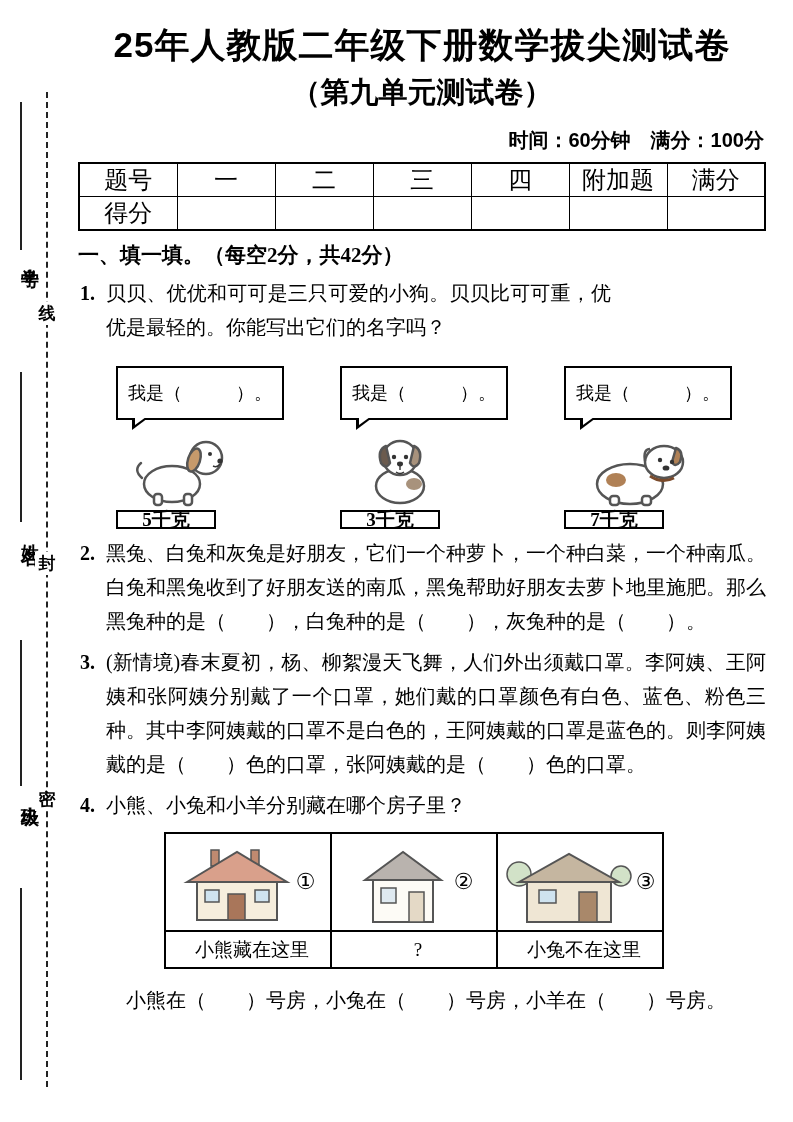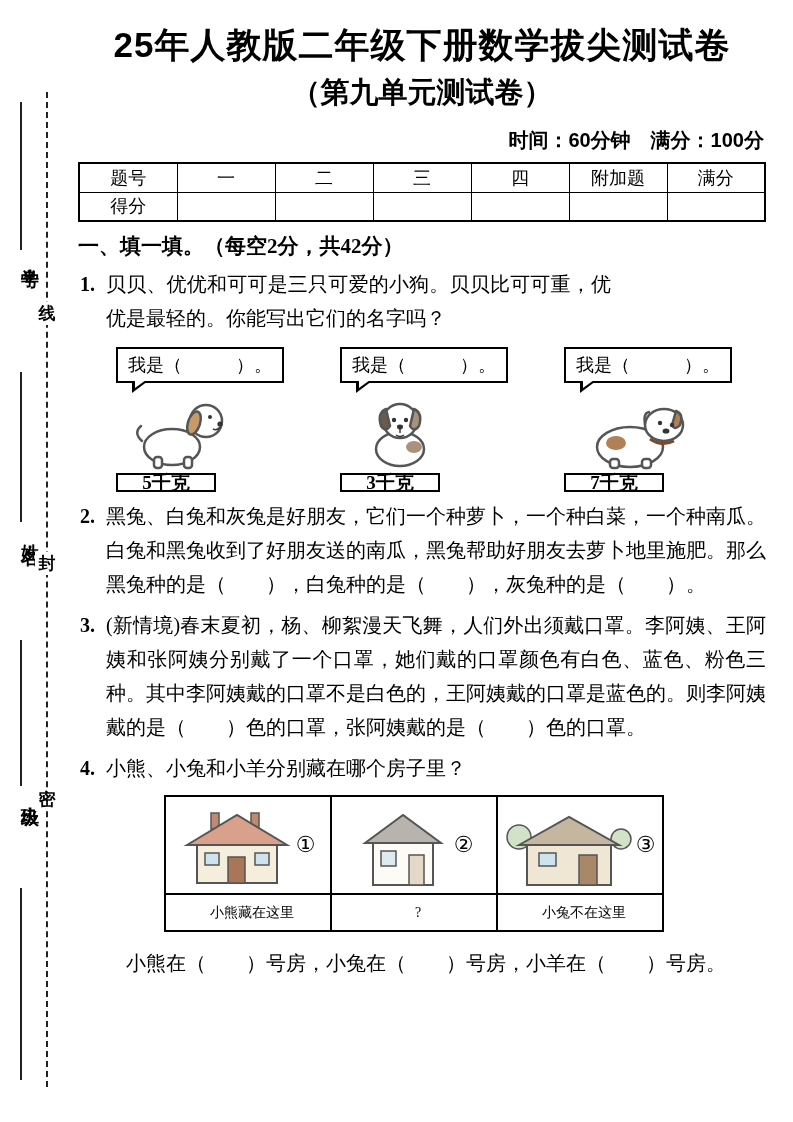--- a/index.html
+++ b/index.html
@@ -28,47 +28,47 @@
   
   .content { position:absolute; left:78px; top:0; width:688px; }
   .title { margin-top:22px; text-align:center; font-family:"Liberation Sans", sans-serif;
            font-weight:bold; font-size:35px; letter-spacing:1px; }
   .subtitle { text-align:center; font-family:Liberation Mono, monospace; font-weight:bold;
               font-size:29px; margin-top:4px; }
   .meta { text-align:right; font-family:"Liberation Sans", sans-serif; font-weight:bold;
           font-size:20px; margin:14px 2px 8px 0; }
 
   table.score-table { width:100%; border-collapse:collapse; border:2px solid #000; table-layout:fixed; }
-  table.score-table td { border:1px solid #000; height:29px; text-align:center; font-size:18px; }
+  table.score-table td { border:1px solid #000; height:29px; text-align:center; font-size:24px; }
 
   .section-title { font-weight:bold; font-size:21px; margin-top:10px; }
 
   .question { position:relative; padding-left:28px; margin-top:7px; font-size:20px; line-height:34px; text-align:justify; }
   .qnum { position:absolute; left:2px; top:0; font-weight:bold; }
   .q1-text { max-width:505px; }
 
   .dogs-row { display:flex; gap:56px; margin:12px 0 4px 10px; }
   .dog-group { display:flex; flex-direction:column; align-items:flex-start; }
   .bubble { position:relative; display:inline-block; border:2px solid #000; background:#fff;
-            padding:4px 10px; font-size:18px; line-height:24px; white-space:nowrap; }
+            padding:13px 10px; font-size:18px; line-height:24px; white-space:nowrap;margin-top:10px; }
   .bubble::after { content:""; position:absolute; left:14px; bottom:-12px;
                    border-top:12px solid #000; border-right:16px solid transparent; }
   .bubble::before { content:""; position:absolute; left:17px; bottom:-7px;
                     border-top:8px solid #fff; border-right:11px solid transparent; z-index:1; }
   .dog-art { margin:14px 0 2px 16px; }
   .weight-box { width:100px; height:19px; border:2px solid #000; background:#fff;
                 display:flex; align-items:center; justify-content:center;
                 font-size:19px; font-weight:bold; }
 
   table.house-table { border-collapse:collapse; margin:10px 0 0 58px; background:#fff; }
   table.house-table td { border:2px solid #000; text-align:center; vertical-align:middle; }
   .house-cell { width:166px; height:98px; }
   .house-inner { display:flex; align-items:center; justify-content:center; gap:3px; }
   .circled-num { font-size:22px; }
-  .label-cell { height:37px; font-size:14px;padding-left:8px; }
+  .label-cell { height:37px; font-size:19px;padding-left:8px; }
 
   .answer-line { margin:14px 0 0 20px; font-size:20px; }
 </style>
 </head>
 <body>
 
 <div class="page">
 
   <div class="seal-dash"></div>
   <div class="v-rule r1"></div>

